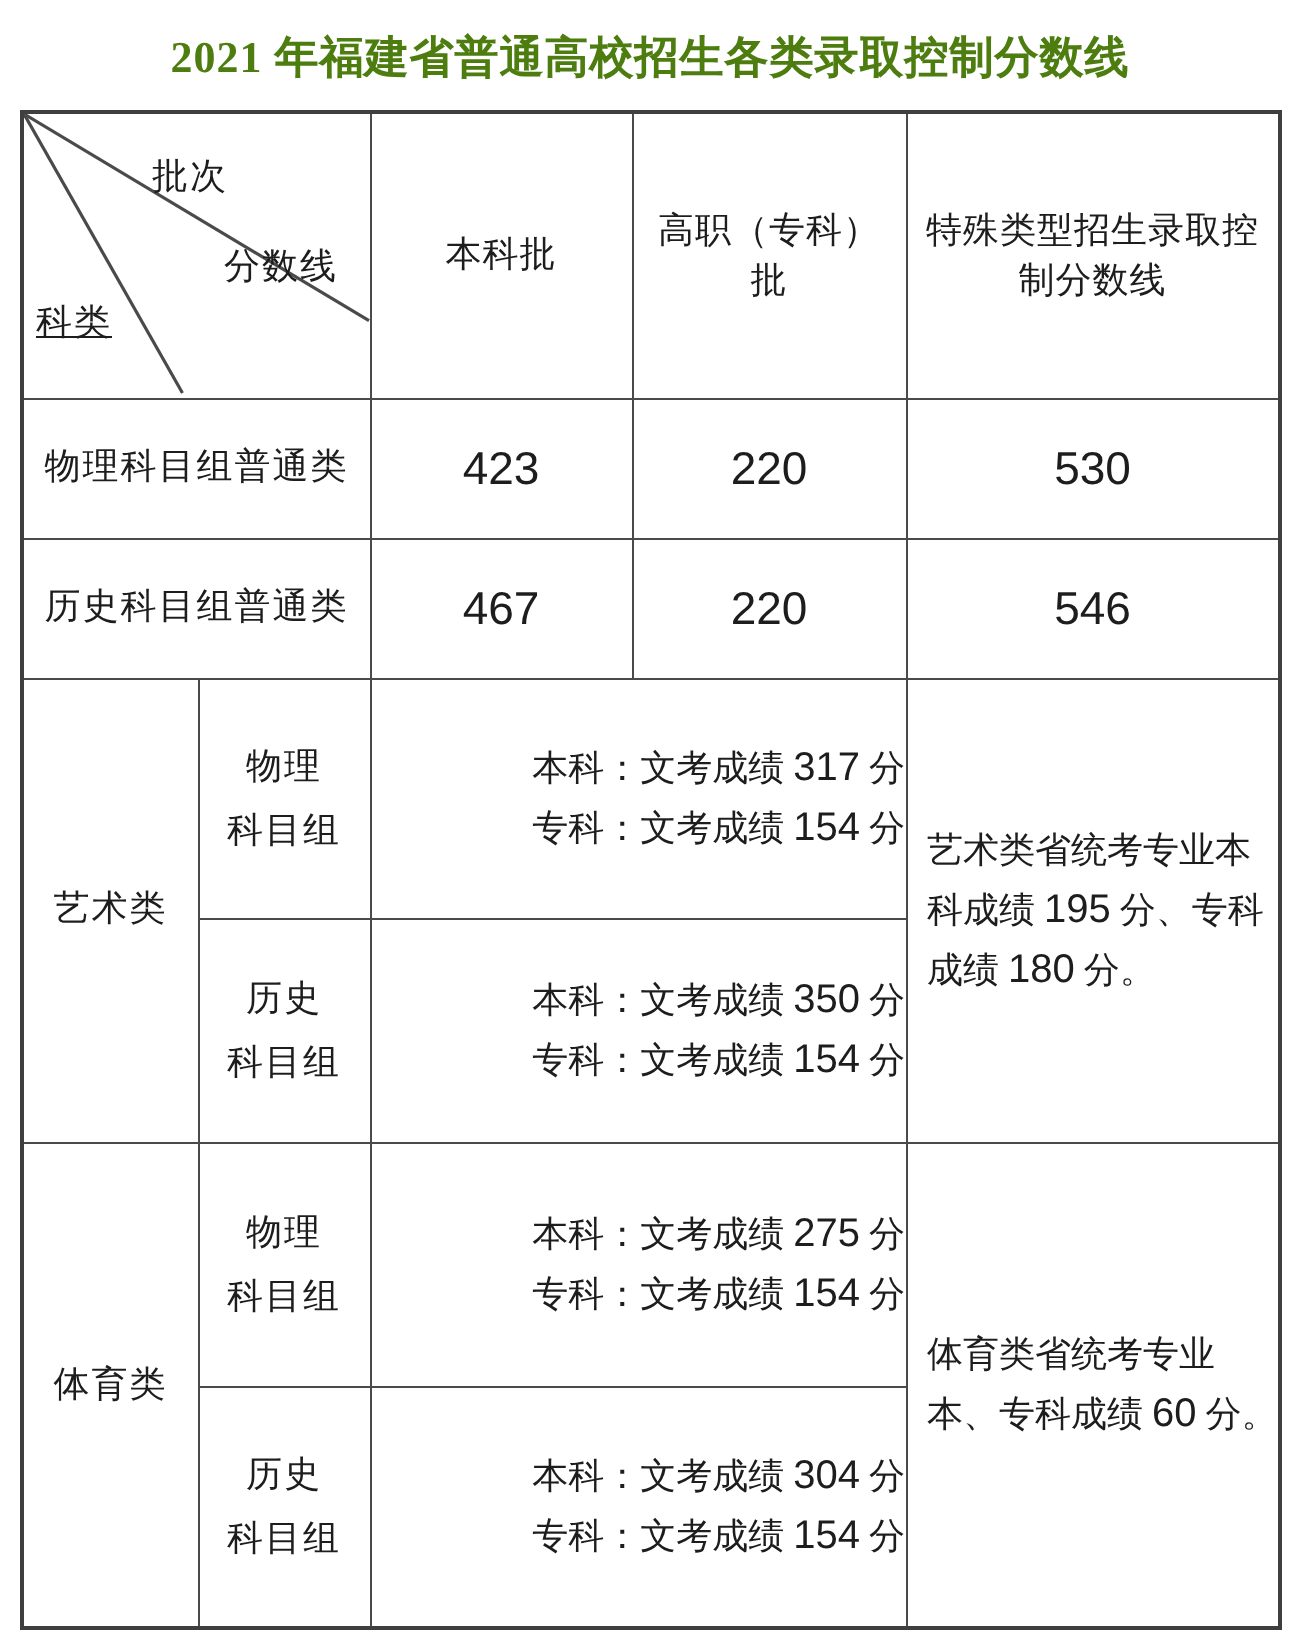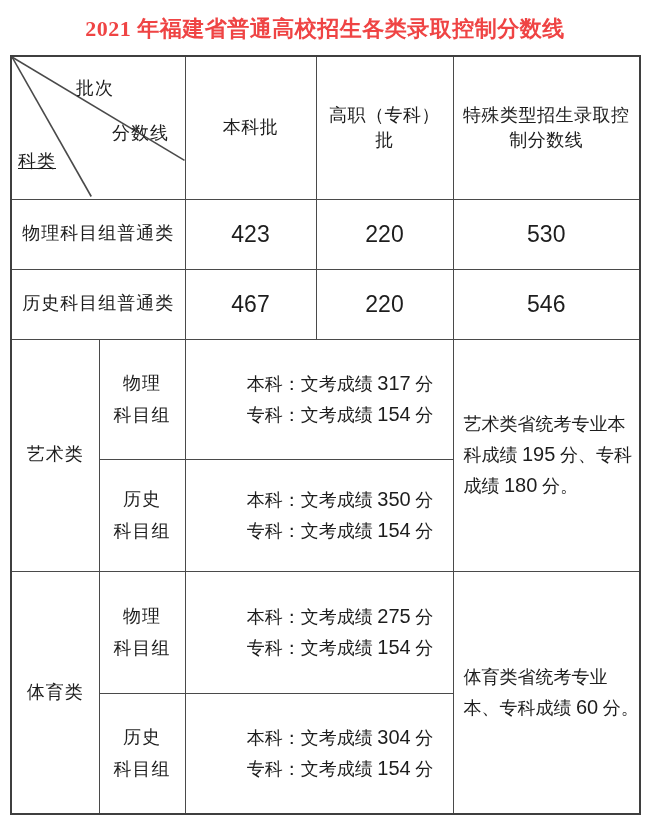--- a/index.html
+++ b/index.html
@@ -3,21 +3,21 @@
 <meta charset="utf-8">
 <style>
   html,body{margin:0;padding:0;}
   body{
     width:650px;height:816px;background:#ffffff;overflow:hidden;
     font-family:"Liberation Serif","DejaVu Serif",serif;color:#1d1d1d;
     -webkit-font-smoothing:antialiased;
   }
   .title{
     margin:14px 0 0 0;text-align:center;font-size:22px;font-weight:bold;
-    line-height:30px;letter-spacing:0.5px;color:#ef4444;
+    line-height:30px;letter-spacing:0.5px;color:#4d7c0f;
   }
   table.score-table{
     border-collapse:collapse;table-layout:fixed;
     width:630px;margin:11px 0 0 10px;
     border:2px solid #3f3f3f;
   }
   td{
     border:1px solid #4a4a4a;text-align:center;vertical-align:middle;
     font-size:18px;padding:0;line-height:1.4;
   }
@@ -37,21 +37,21 @@
   .lbl-category{left:6px;top:92px;text-decoration:underline;}
 
   .head-cell{letter-spacing:0.5px;}
   .head-cell .wrap{padding:0 6px;}
 
   .cat-cell{letter-spacing:1px;margin-top:45px;}
   .val-cell{font-family:"Liberation Sans","DejaVu Sans",sans-serif;font-size:23px;}
 
   .group-cell div{line-height:32px;letter-spacing:1px;}
 
-  .score-cell{text-align:center;padding-left:42px;}
+  .score-cell{text-align:right;padding-left:42px;}
   .score-line{line-height:30px;white-space:nowrap;}
 
   .note-cell{text-align:left;padding:0 4px 0 10px;}
   .note-line{line-height:30px;white-space:nowrap;}
 
   .num{font-family:"Liberation Sans","DejaVu Sans",sans-serif;font-size:20px;}
 </style>
 </head>
 <body>
 

